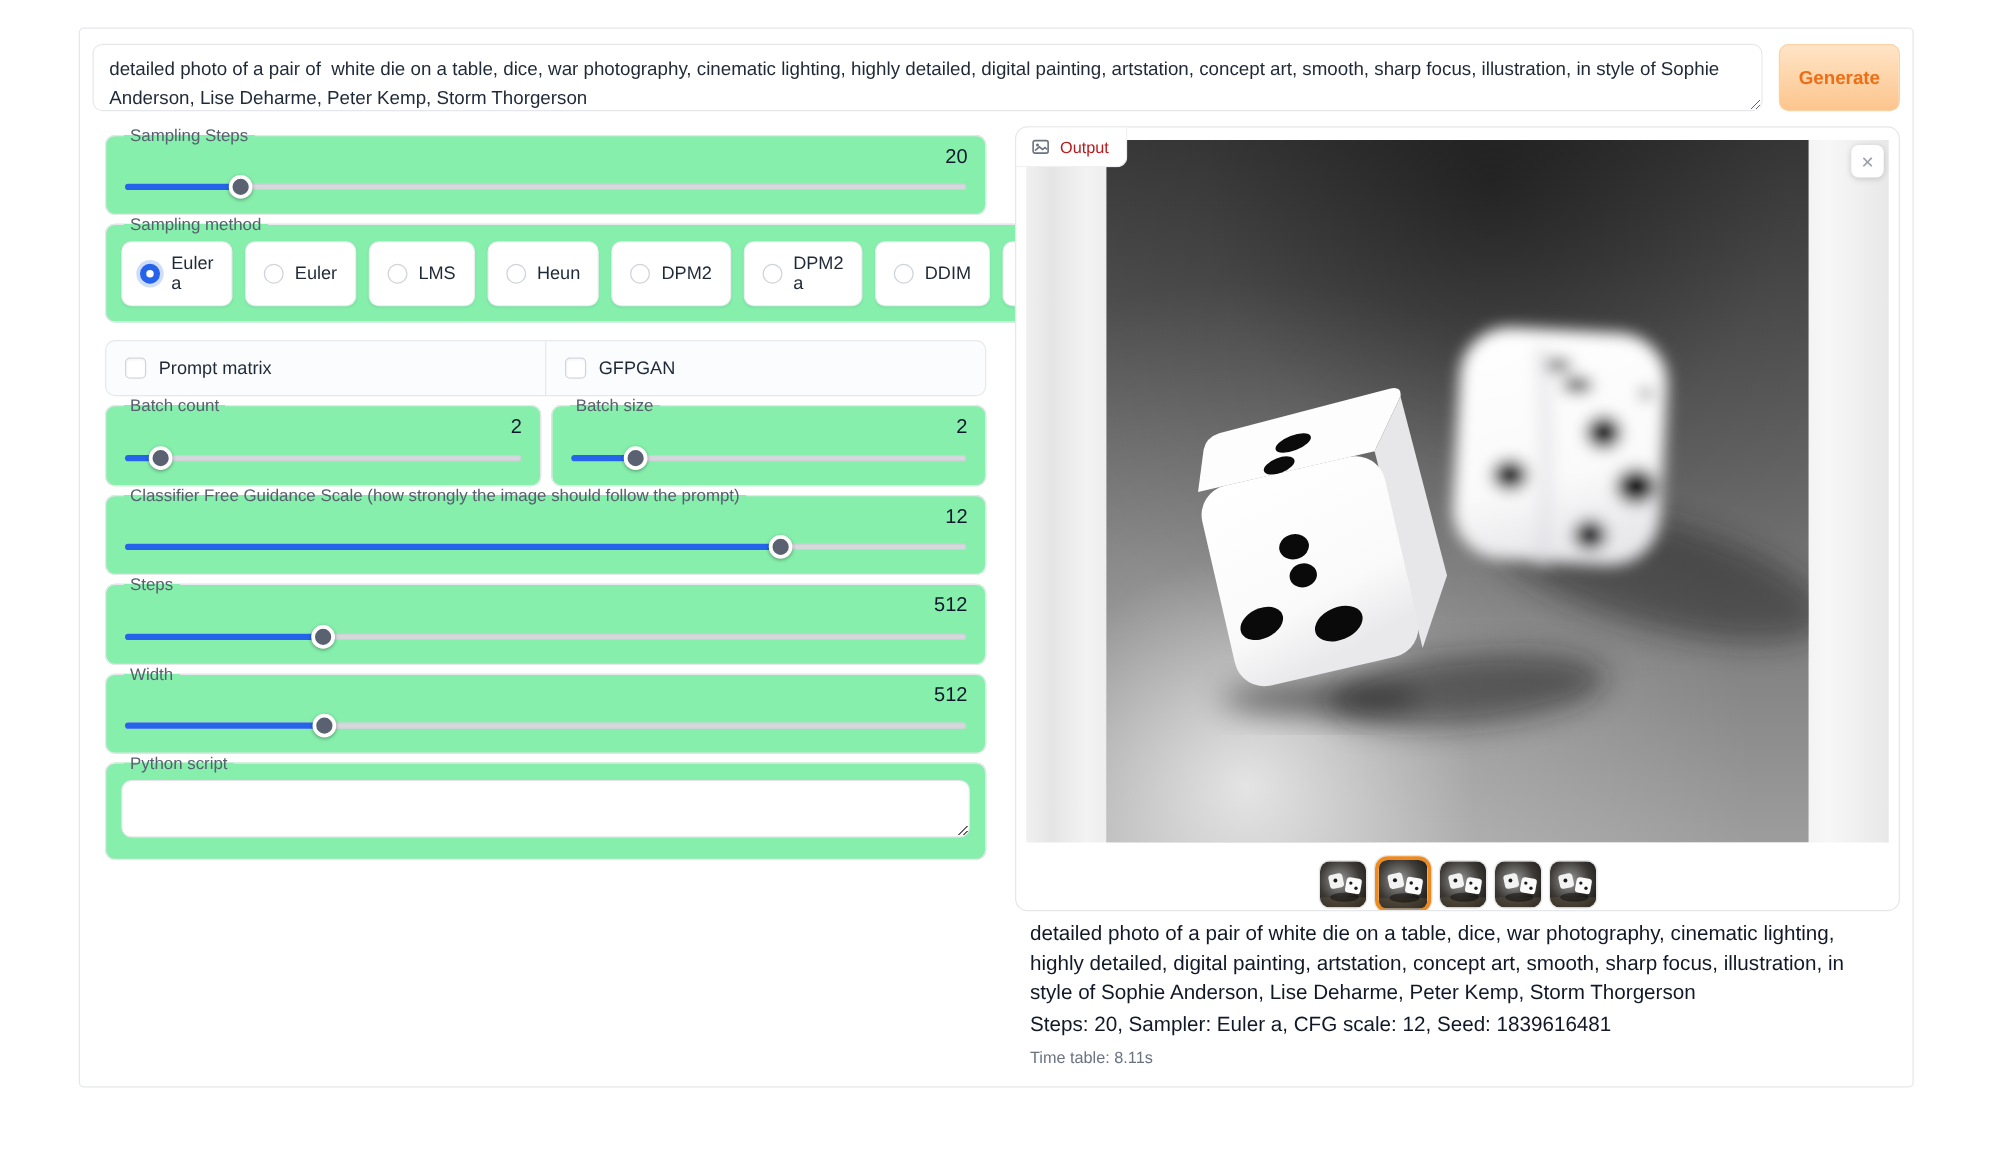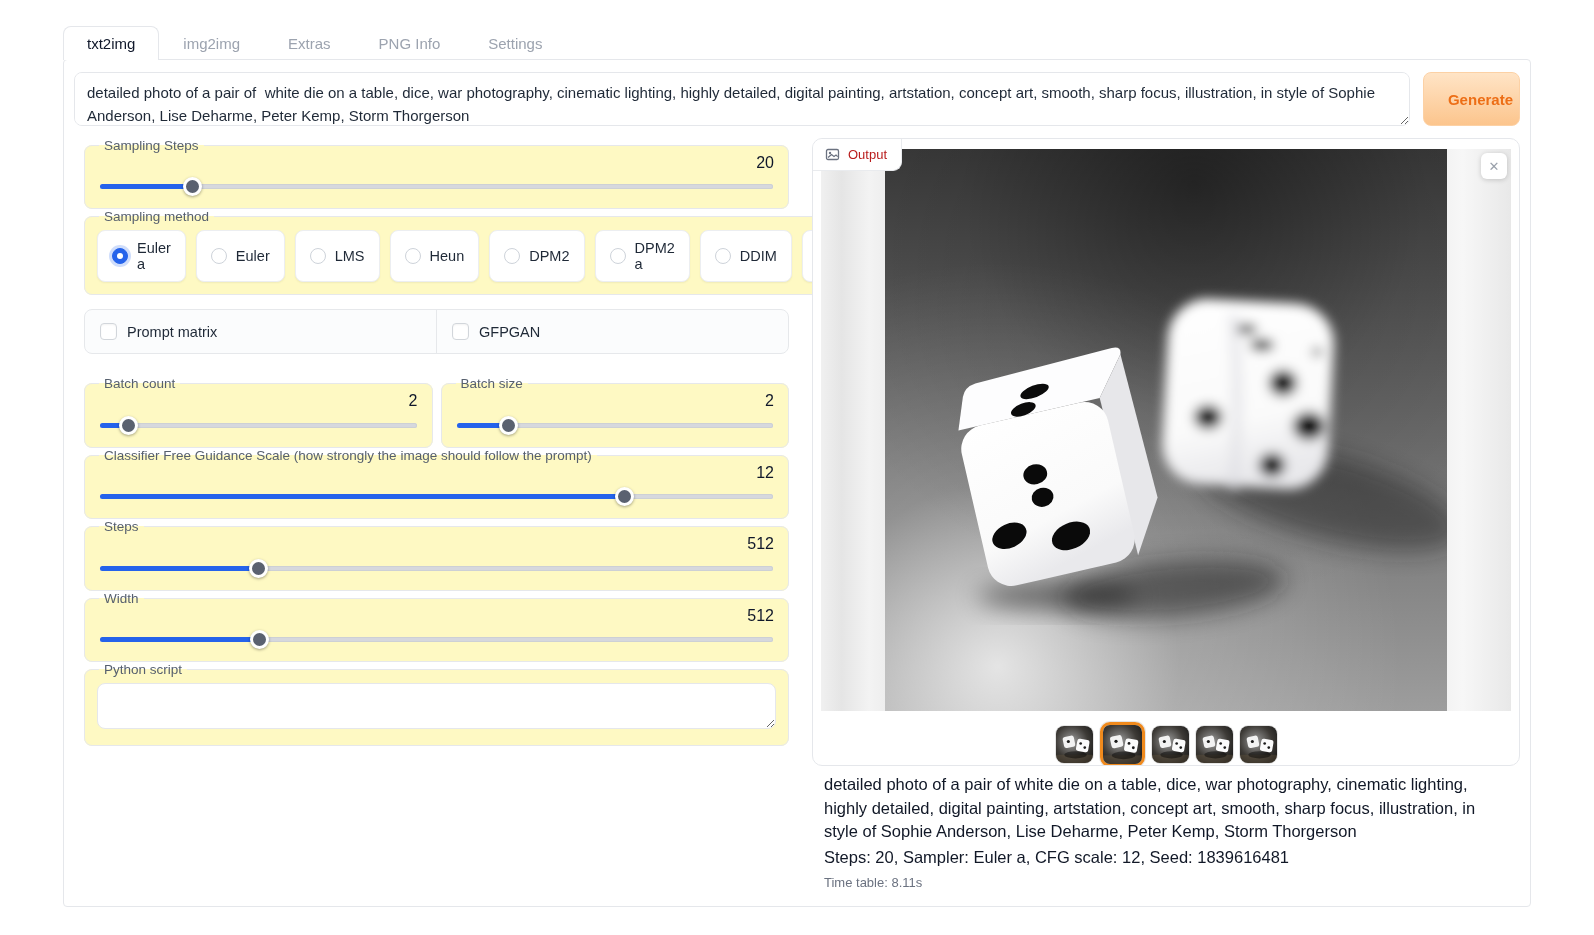--- a/index.html
+++ b/index.html
@@ -21,50 +21,50 @@
   .panel { border:1px solid #e5e7eb; border-radius:4px; background:#fff; padding:12px 10px 10px; height:848px; }
 
   .prompt-row { display:flex; gap:13px; align-items:stretch; }
   .prompt {
     flex:1; height:54px; border:1px solid #e5e7eb; border-radius:8px; padding:8px 12px;
     font:15px/1.55 "Liberation Sans", sans-serif; color:#1f2937; resize:both; background:#fff; outline:none;
   }
   .generate-btn {
     width:97px; height:54px; border-radius:8px; border:1px solid #fcd1a5; cursor:pointer;
     background:linear-gradient(180deg,#ffe4c6 0%,#fcc58d 100%);
-    color:#ed6e16; font-weight:700; font-size:15px; font-family:inherit;text-align:right;
+    color:#ed6e16; font-weight:700; font-size:15px; font-family:inherit;
   }
 
   .cols { display:flex; gap:23px; margin-top:12px; padding-left:10px; }
   .left-col { width:705px; }
   .right-col { width:720px; }
 
   
-  fieldset.fld { border:1px solid #e6e8eb; border-radius:8px; background:#fef9c3; margin:0; padding:0 12px 12px; }
+  fieldset.fld { border:1px solid #e6e8eb; border-radius:8px; background:#86efac; margin:0; padding:0 12px 12px; }
   fieldset.fld legend { font-size:13.5px; color:#57606e; padding:0 5px; margin-left:2px; }
   .val { text-align:right; font-size:16px; color:#0f172a; margin:1px 2px 5px 0; line-height:1.15; }
   .slider { position:relative; height:19px; margin:0 3px; cursor:pointer; }
   .track { position:absolute; left:0; right:0; top:7px; height:5px; border-radius:4px; background:#d6d8dd; box-shadow:inset 0 0 0 1px #cdd0d5; }
   .fill  { position:absolute; left:0; top:7px; height:5px; border-radius:4px; background:#2563eb; }
   .knob  { position:absolute; top:9.5px; width:19px; height:19px; margin:-9.5px 0 0 -9.5px; border-radius:50%;
            background:#5a6170; border:3px solid #fff; box-shadow:0 1px 3px rgba(0,0,0,.35); }
 
   .pills { display:flex; gap:10px; margin-top:6px; }
   .pill { display:flex; align-items:center; gap:9px; background:#fff; border:1px solid #eceef1; border-radius:8px;
           padding:9px 14px; font-size:14.5px; color:#1f2937; box-shadow:0 1px 2px rgba(0,0,0,.06); cursor:pointer; }
   .radio { width:16px; height:16px; border-radius:50%; border:1px solid #ced3da; background:#fff; position:relative; flex:none; }
   .radio.on { background:#2563eb; border-color:#2563eb; box-shadow:0 0 0 3px rgba(37,99,235,.22); }
   .radio.on::after { content:""; position:absolute; inset:4px; border-radius:50%; background:#fff; }
 
   .checkrow { display:flex; border:1px solid #e6e8eb; border-radius:8px; background:#fbfcfd; margin-top:14px; }
   .checkcell { flex:1; display:flex; align-items:center; gap:10px; padding:13px 15px; font-size:14.5px; color:#1f2937; cursor:pointer; }
   .checkcell + .checkcell { border-left:1px solid #e6e8eb; }
   .checkbox { width:17px; height:17px; border:1px solid #d2d6db; border-radius:4px; background:#fff; box-shadow:inset 0 1px 2px rgba(0,0,0,.05); flex:none; }
 
-  .batch-row { display:flex; gap:8px; margin-top:22px; }
+  .batch-row { display:flex; gap:8px; margin-top:0; }
   .batch-row fieldset { flex:1; }
   .mt7 { margin-top:7px; } .mt5 { margin-top:5px; } .mt8 { margin-top:8px; } .mt4 { margin-top:4px; }
 
   .numwrap { position:relative; margin-top:8px; }
   .num { width:100%; height:40px; border:1px solid #e5e7eb; border-radius:8px; background:#fff; padding:0 42px 0 12px;
          font:14.5px "Liberation Sans", sans-serif; color:#111827; outline:none; }
   .spin { position:absolute; right:6px; top:6px; bottom:6px; width:22px; background:#f1f2f4; border-radius:5px;
           display:flex; flex-direction:column; align-items:center; justify-content:center; cursor:pointer; }
   .spin i { display:block; width:0; height:0; border-left:4px solid transparent; border-right:4px solid transparent; }
   .spin .up { border-bottom:5px solid #8b919a; margin-bottom:3px; }
@@ -99,27 +99,20 @@
     <radialGradient id="thumbBg" cx="42%" cy="42%" r="80%">
       <stop offset="0" stop-color="#9c9c9c"></stop>
         <stop offset="55%" stop-color="#3d3a36"></stop>
         <stop offset="100%" stop-color="#121212"></stop>
     </radialGradient>
   </defs>
 </svg>
 
 <div class="app">
 
-  <div class="tabbar">
-      <div class="tab active">txt2img</div>
-      <div class="tab">img2img</div>
-      <div class="tab">Extras</div>
-      <div class="tab">PNG Info</div>
-      <div class="tab">Settings</div>
-    </div>
 
   <div class="panel">
 
     <div class="prompt-row">
       <textarea class="prompt" spellcheck="false" style="">detailed photo of a pair of  white die on a table, dice, war photography, cinematic lighting, highly detailed, digital painting, artstation, concept art, smooth, sharp focus, illustration, in style of Sophie Anderson, Lise Deharme, Peter Kemp, Storm Thorgerson</textarea>
       <button class="generate-btn">Generate</button>
     </div>
 
     <div class="cols">
 

